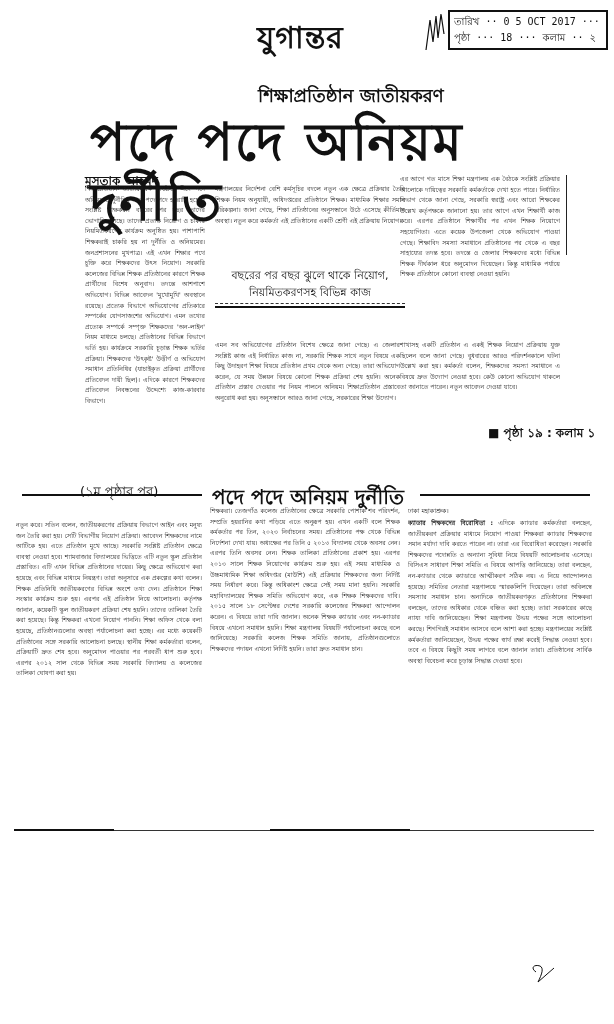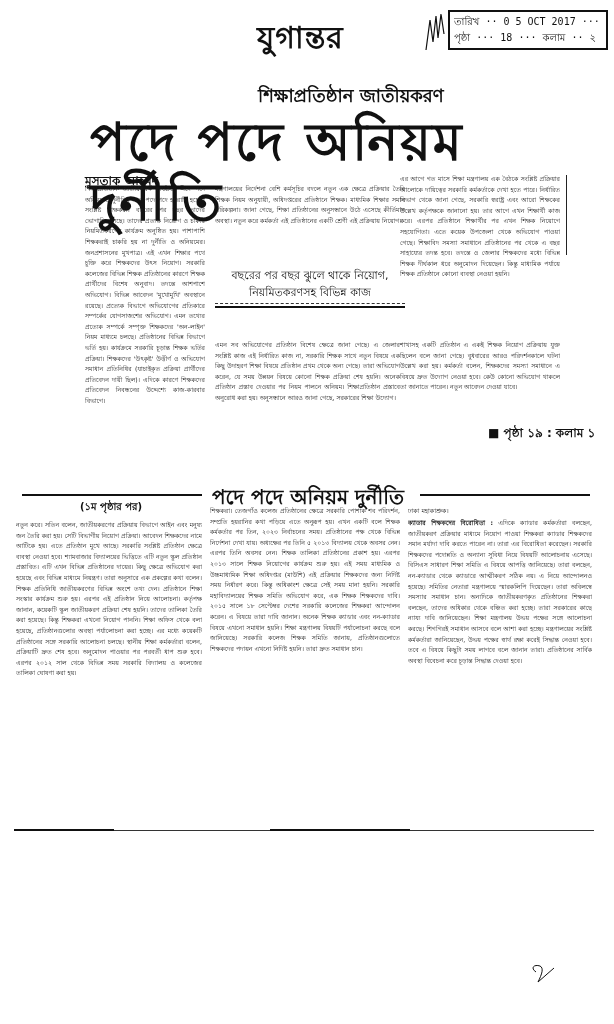--- a/index.html
+++ b/index.html
@@ -16,21 +16,21 @@
   .col { font-size: 6.2px; line-height: 10.6px; text-align: justify; overflow: hidden; color: #1a1a1a; }
   .col p { margin: 0; }
   .byline { left: 85px; top: 172px; font-size: 12px; font-weight: bold; text-decoration: underline; }
   .subhead-box { left: 215px; top: 267px; width: 190px; font-size: 11px; line-height: 17px; text-align: center; }
   .subhead-box .rule { border-top: 1px dashed #333; margin: 2px 0; }
   .subhead-box .solid { border-top: 2px solid #111; margin: 2px 0; }
   .vrule { width: 1px; background: #222; }
   .hrule { height: 2px; background: #111; }
   .cont { left: 400px; top: 424px; font-size: 12px; font-weight: bold; }
   .sec2-title { left: 212px; top: 482px; font-size: 20px; font-weight: bold; }
-  .sec2-from { left: 80px; top: 499px; font-size: 10px; font-weight: bold; }
+  .sec2-from { left: 80px; top: 482px; font-size: 13px; font-weight: normal; }
   .signature { left: 528px; top: 962px; width: 40px; height: 22px; }
 </style>
 </head>
 <body>
 
 <div class="abs masthead">যুগান্তর</div>
 
 <svg class="abs scribble" viewBox="0 0 22 40">
   <path d="M2 38 L6 8 L9 30 L12 4 L14 26 L17 2 L20 22" fill="none" stroke="#111" stroke-width="1.2"></path>
 </svg>

